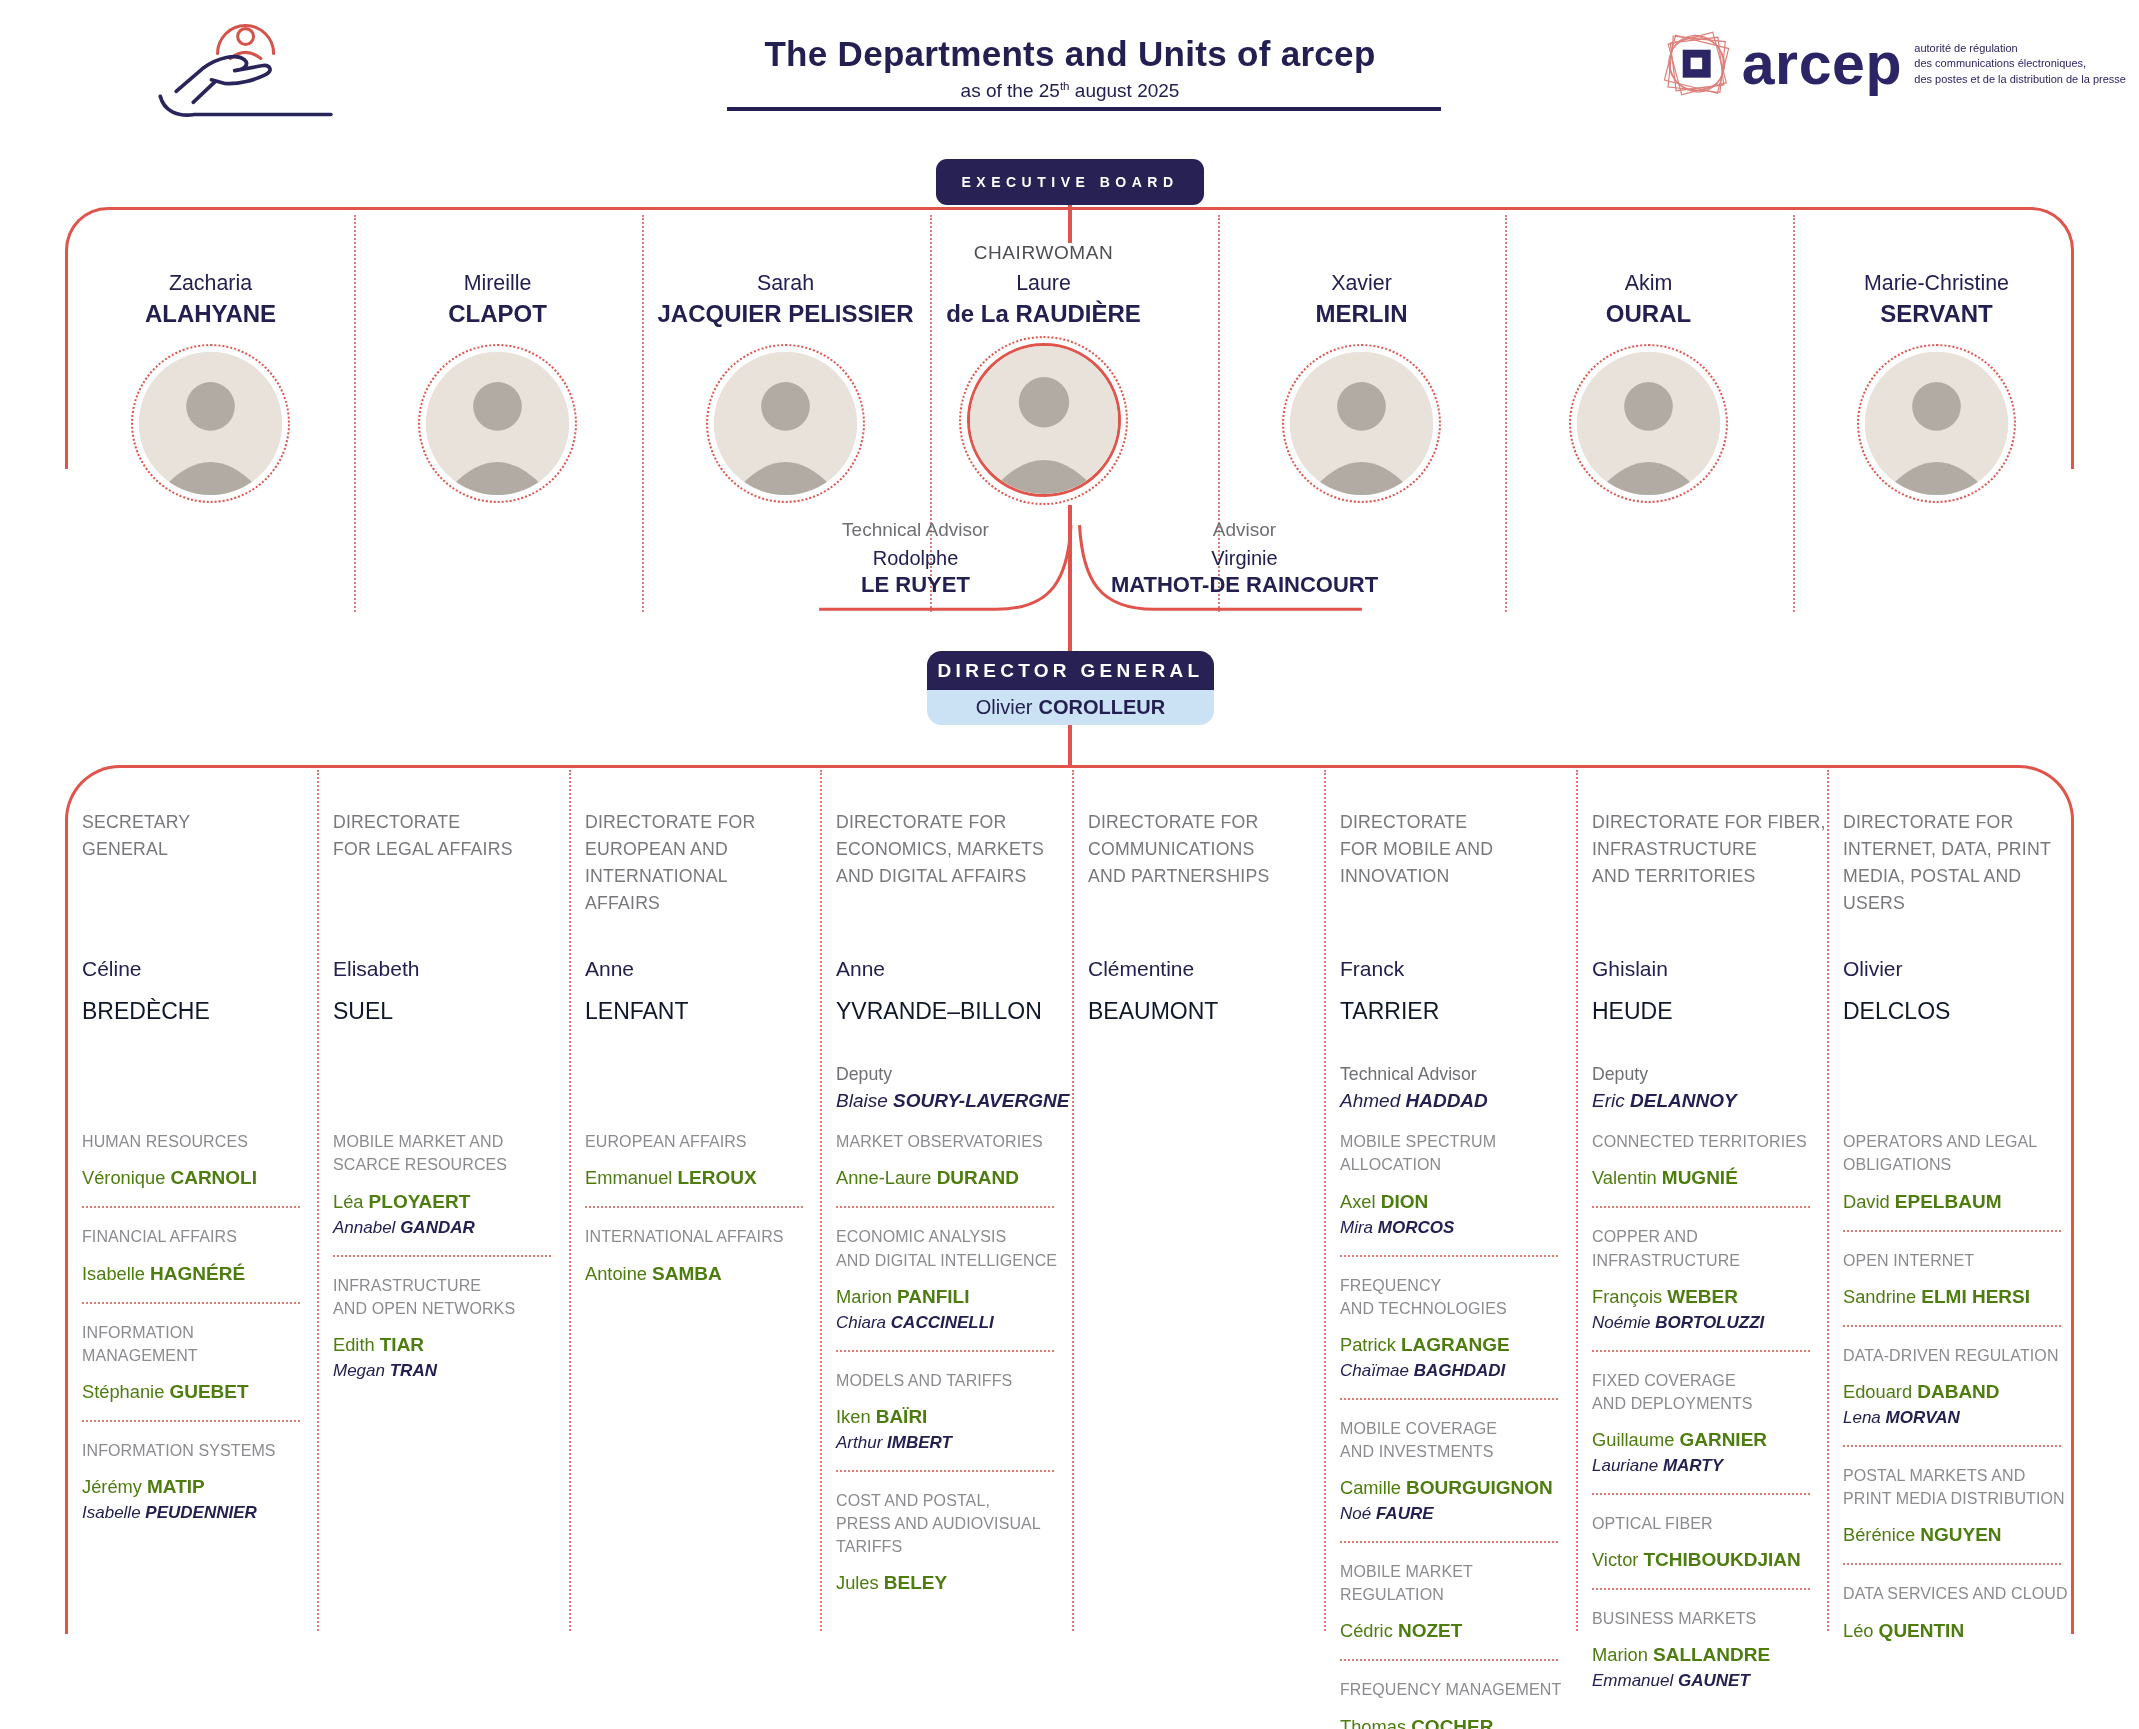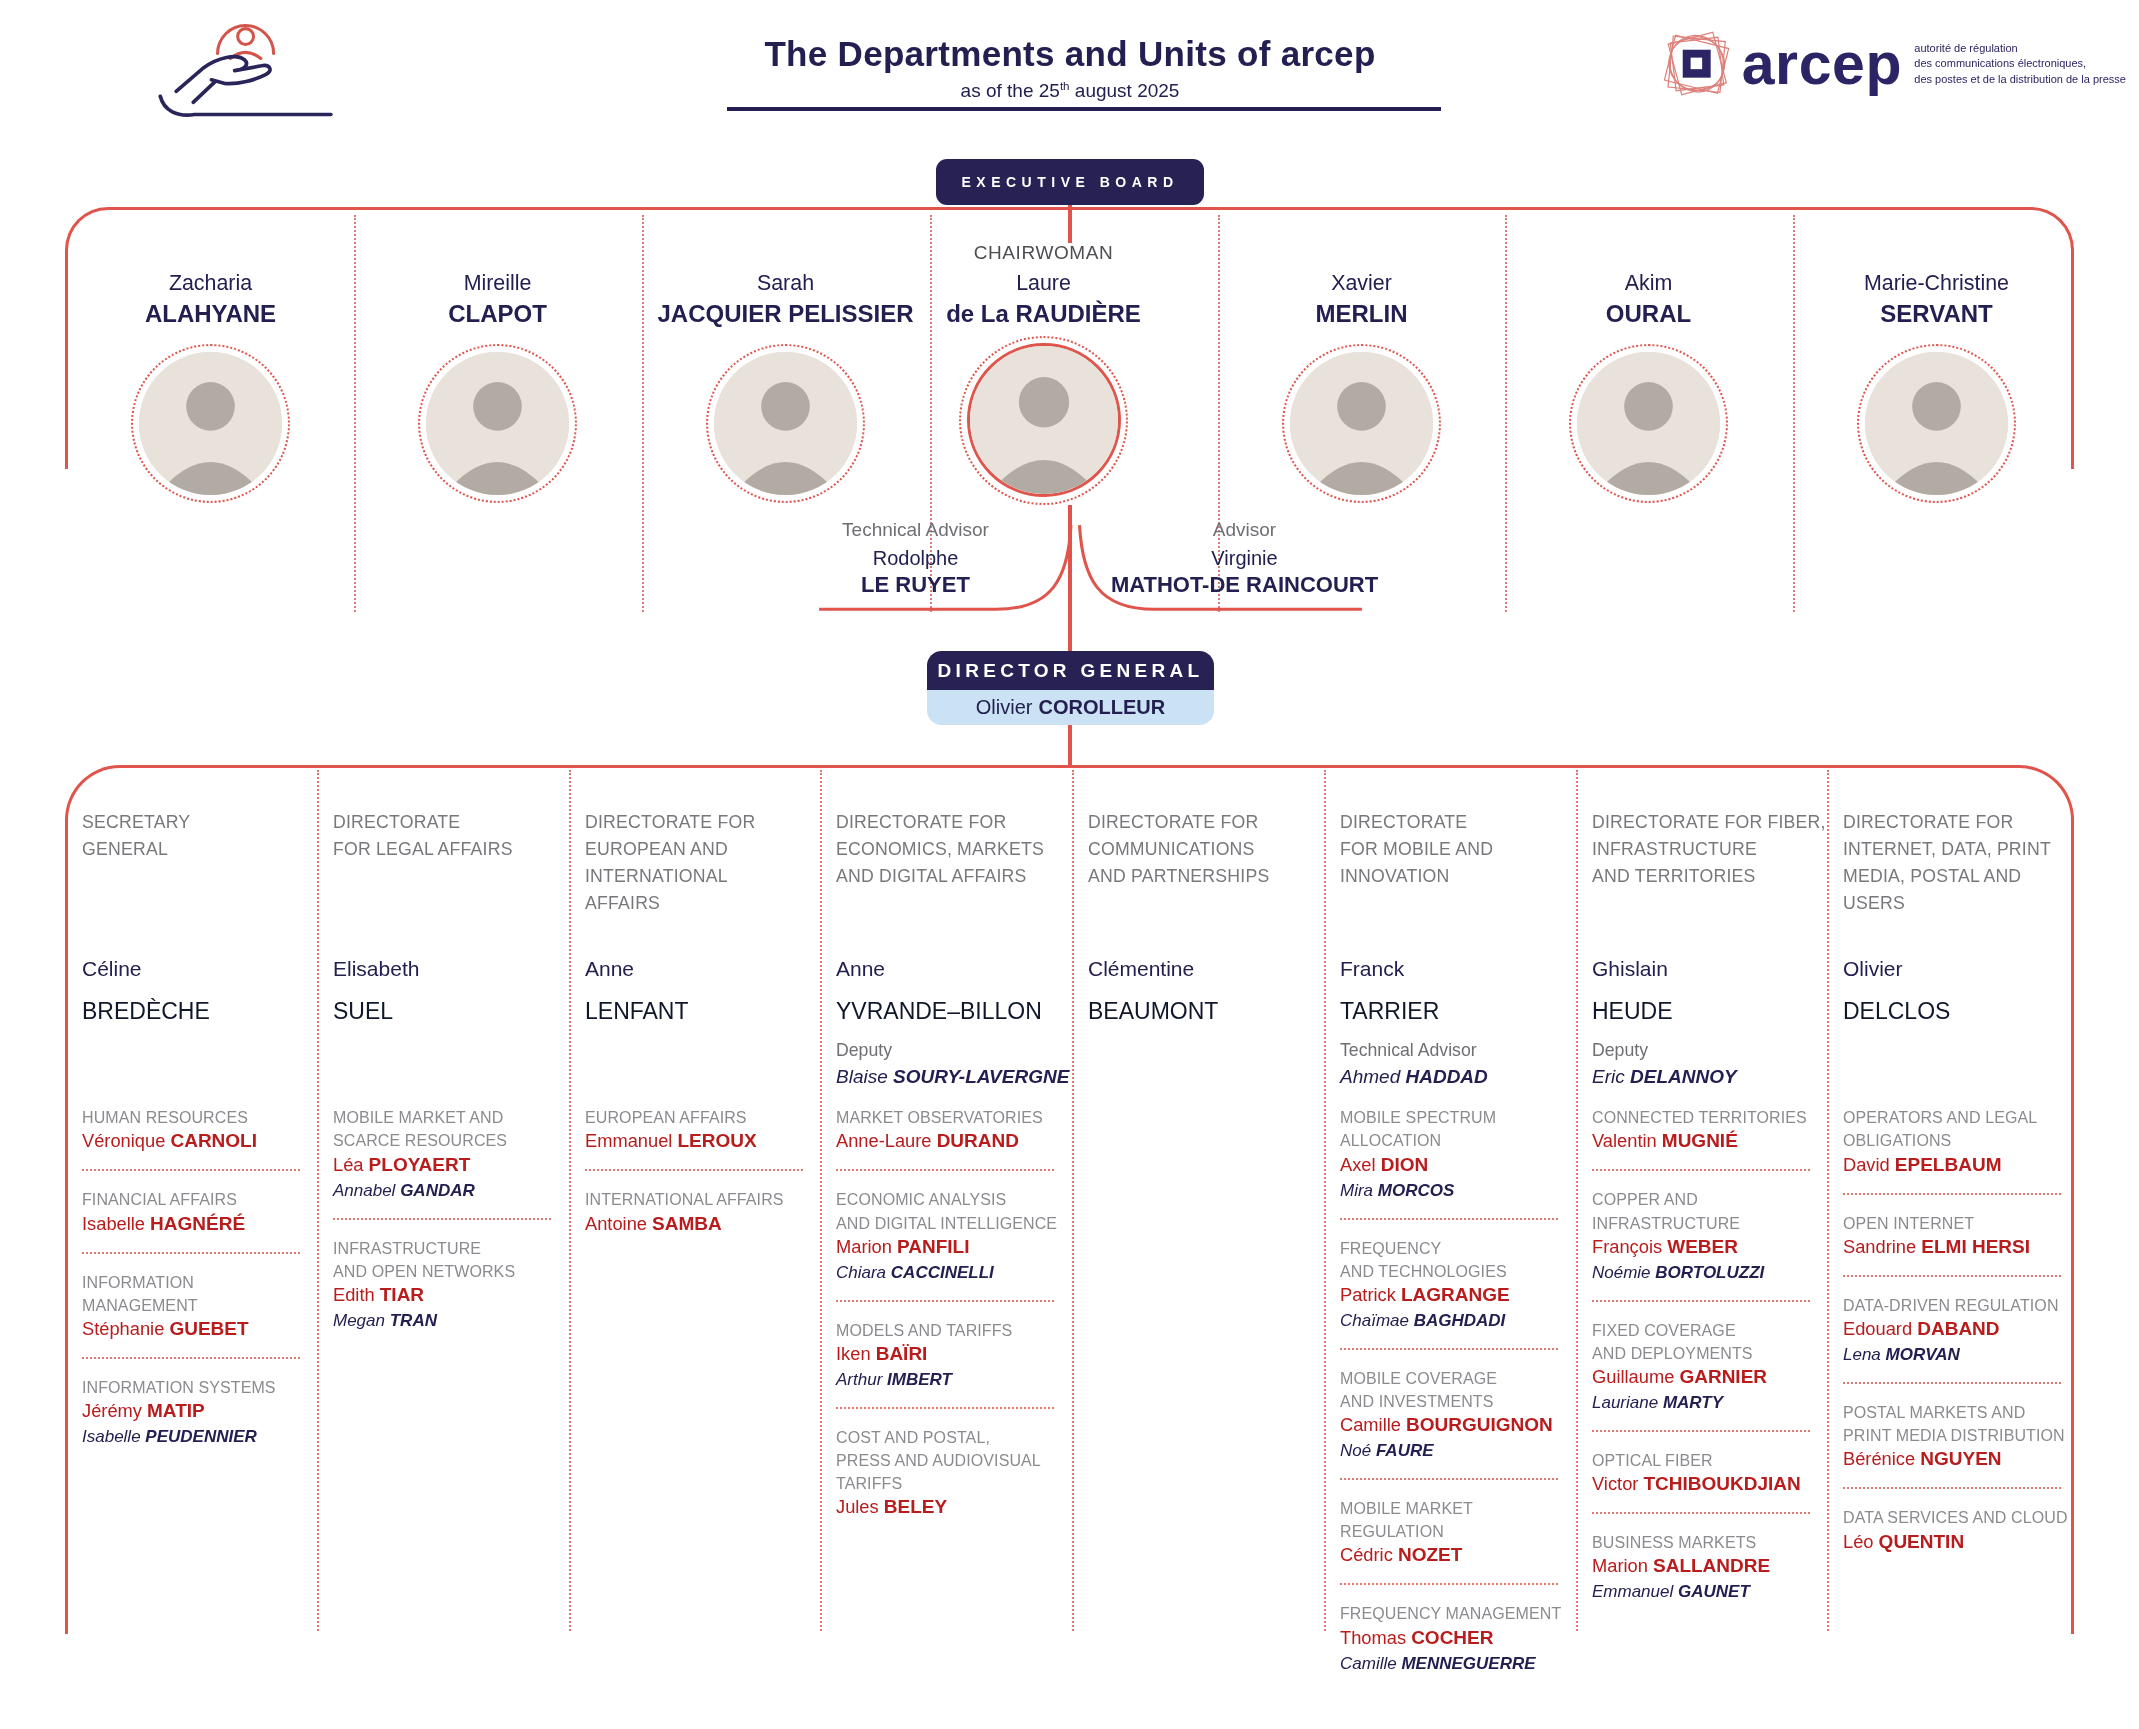--- a/index.html
+++ b/index.html
@@ -56,27 +56,27 @@
   #dg-bottom b { margin-left:6.1px; }
   
   #dir-bracket { position:absolute; left:65px; top:765px; width:2003px; height:866px;
     border:3.7px solid #E0544C; border-bottom:none; border-radius:55px 55px 0 0; }
   .dsep { position:absolute; top:770px; height:861px; width:0; border-left:2.4px dotted #dd7b72; }
   .col { position:absolute; top:766px; width:239px; }
   .c-title { margin-top:43px; font-size:17.7px; line-height:1.52; color:#77787c;
     white-space:pre-line; min-height:116px; letter-spacing:0.2px; }
   .c-first { margin-top:32px; font-size:21px; color:#232051; }
   .c-last { font-size:23px; font-weight:normal; margin-top:17px; color:#0f172a; }
-  .c-adv { margin-top:15px; min-height:59px; }
+  .c-adv { margin-top:39px; min-height:59px; }
   .c-adv-label { font-size:17.7px; color:#6e6f73; }
   .c-adv-name { font-size:19px; font-style:italic; margin-top:4.9px; color:#232051; }
   .units { margin-top:7.3px; }
   .u-sep { border-top:2.4px dotted #dd7b72; width:218px; margin:17px 0; }
   .u-title { font-size:16px; color:#8a8b8f; line-height:1.45; white-space:pre-line; letter-spacing:0.1px; }
-  .u-head { font-size:18.3px; margin-top:1px; color:#b91c1c; }
+  .u-head { font-size:18.3px; margin-top:14px; color:#4d7c0f; }
   .u-head b { font-size:19px; }
   .u-dep { font-size:17px; font-style:italic; margin-top:4.9px; color:#232051; }
 </style>
 </head>
 <body>
 
 <div id="canvas">
 
   <div id="hand-icon">
     <svg width="195" height="122" viewBox="0 0 320 200" fill="none">

